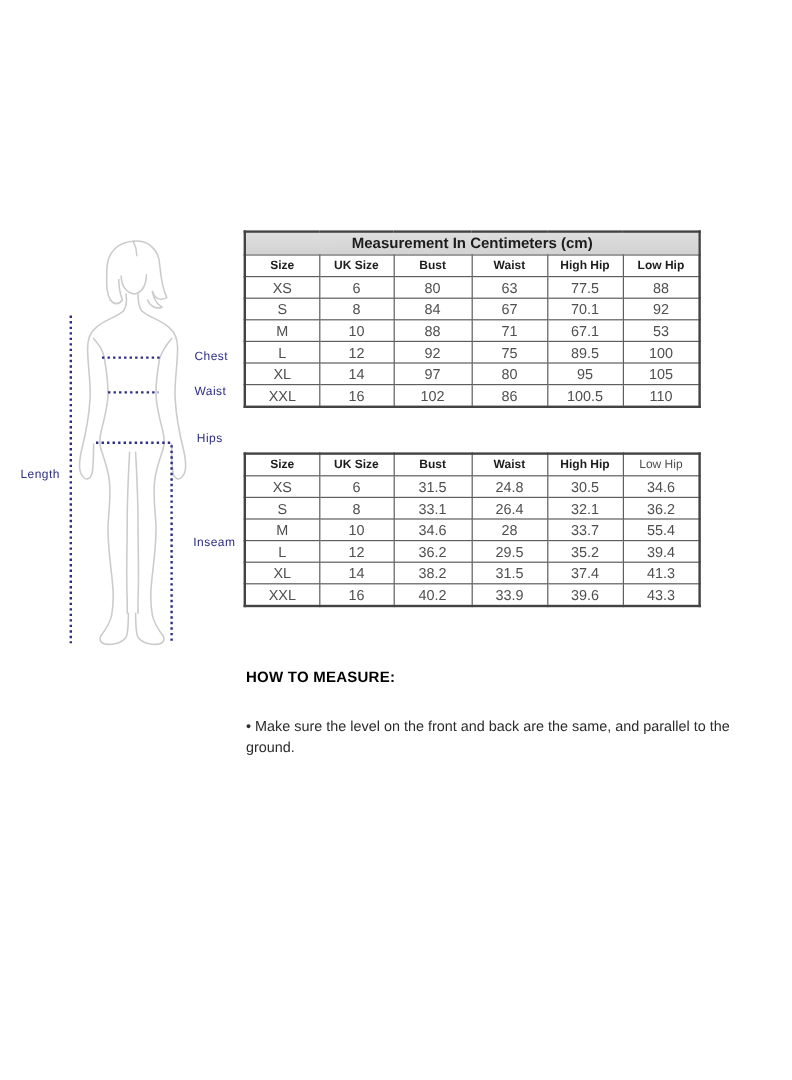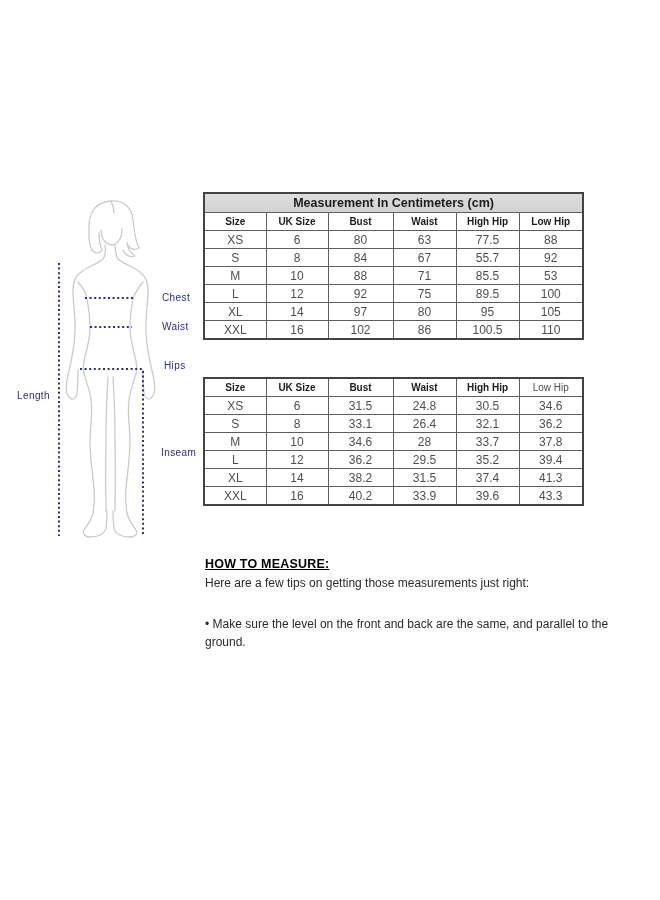--- a/index.html
+++ b/index.html
@@ -40,21 +40,21 @@
     border-bottom:2px solid #434343;
   }
   .col-head th { height:17px; font-weight:bold; font-size:10px; color:#1c1c1c; background:#fff; }
   .size-table tbody td { height:17px; font-size:12px; color:#4f4f4f; }
   .light-head { font-weight:normal !important; color:#4d4d4d !important; }
 
   
   #howto { position:absolute; left:205px; top:557px; width:440px; }
   #howto-heading {
     margin:0; font-size:12.5px; font-weight:bold; color:#000;
-    text-decoration:underline; letter-spacing:.2px;
+    letter-spacing:.2px;
   }
   #howto-intro { margin-top:5px; font-size:12px; color:#2b2b2b; }
   #howto-tips { margin-top:26px; }
   .tip { font-size:12px; color:#2b2b2b; line-height:17.5px; }
   .tip::before { content:"\2022\00a0 "; }
 </style>
 </head>
 <body>
 
 <div class="stage">
@@ -128,29 +128,29 @@
           <td>80</td>
           <td>63</td>
           <td>77.5</td>
           <td>88</td>
         </tr>
         <tr>
           <td>S</td>
           <td>8</td>
           <td>84</td>
           <td>67</td>
-          <td>55.7</td>
+          <td>70.1</td>
           <td>92</td>
         </tr>
         <tr>
           <td>M</td>
           <td>10</td>
           <td>88</td>
           <td>71</td>
-          <td>85.5</td>
+          <td>67.1</td>
           <td>53</td>
         </tr>
         <tr>
           <td>L</td>
           <td>12</td>
           <td>92</td>
           <td>75</td>
           <td>89.5</td>
           <td>100</td>
         </tr>
@@ -208,21 +208,21 @@
           <td>26.4</td>
           <td>32.1</td>
           <td>36.2</td>
         </tr>
         <tr>
           <td>M</td>
           <td>10</td>
           <td>34.6</td>
           <td>28</td>
           <td>33.7</td>
-          <td>37.8</td>
+          <td>55.4</td>
         </tr>
         <tr>
           <td>L</td>
           <td>12</td>
           <td>36.2</td>
           <td>29.5</td>
           <td>35.2</td>
           <td>39.4</td>
         </tr>
         <tr>
@@ -239,19 +239,18 @@
           <td>40.2</td>
           <td>33.9</td>
           <td>39.6</td>
           <td>43.3</td>
         </tr>
       </tbody>
   </table>
 
   <div id="howto">
     <div id="howto-heading">HOW TO MEASURE:</div>
-    <div id="howto-intro">Here are a few tips on getting those measurements just right:</div>
     <div id="howto-tips">
       <div class="tip">Make sure the level on the front and back are the same, and parallel to the ground.</div>
     </div>
   </div>
 
 </div>
 
 </body></html>

